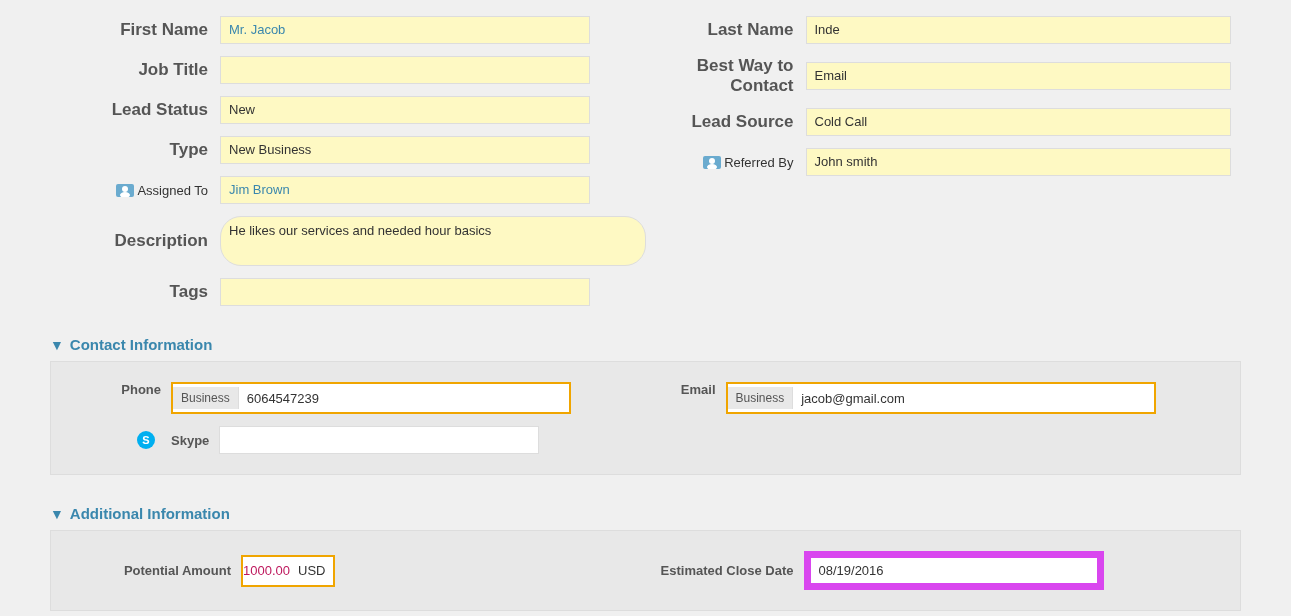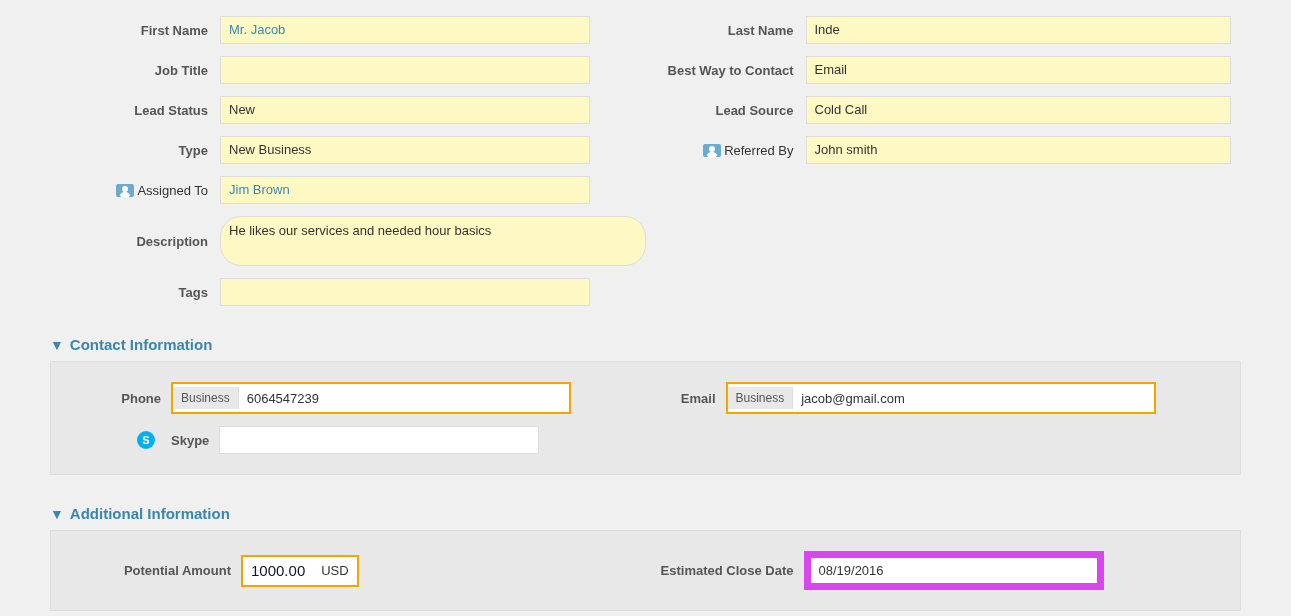--- a/index.html
+++ b/index.html
@@ -37,21 +37,21 @@
       min-height: 38px;
     }
 
     .form-label {
       text-align: right;
       width: 160px;
       min-width: 160px;
       padding-right: 12px;
       font-weight: bold;
       color: #555;
-      font-size: 13px;
+      font-size: 17px;
     }
 
     .form-value {
       flex: 1;
       background: #fef9c3;
       border: 1px solid #ddd;
       padding: 5px 8px;
       min-height: 28px;
       color: #3a87ad;
       font-size: 13px;
@@ -110,21 +110,21 @@
     
     .contact-grid {
       display: grid;
       grid-template-columns: 1fr 1fr;
       gap: 0;
       padding: 4px 40px;
     }
 
     .contact-row {
       display: flex;
-      align-items: center;
+      align-items: flex-start;
       padding: 6px 0;
       min-height: 40px;
     }
 
     .contact-label {
       text-align: right;
       width: 80px;
       min-width: 80px;
       padding-right: 10px;
       font-weight: bold;
@@ -255,23 +255,23 @@
     .potential-box {
       display: flex;
       align-items: center;
       border: 2px solid #f0a500;
       background: #fff;
       min-height: 32px;
       max-width: 320px;
     }
 
     .potential-amount {
-      padding: 4px 8px;
-      font-size: 15px;
-      color: #0f172a;
+      padding: 4px 0;
+      font-size: 13px;
+      color: #be185d;
     }
 
     .potential-currency {
       padding: 4px 8px;
       font-size: 13px;
       color: #333;
     }
 
     .close-date-value {
       background: #fff;

